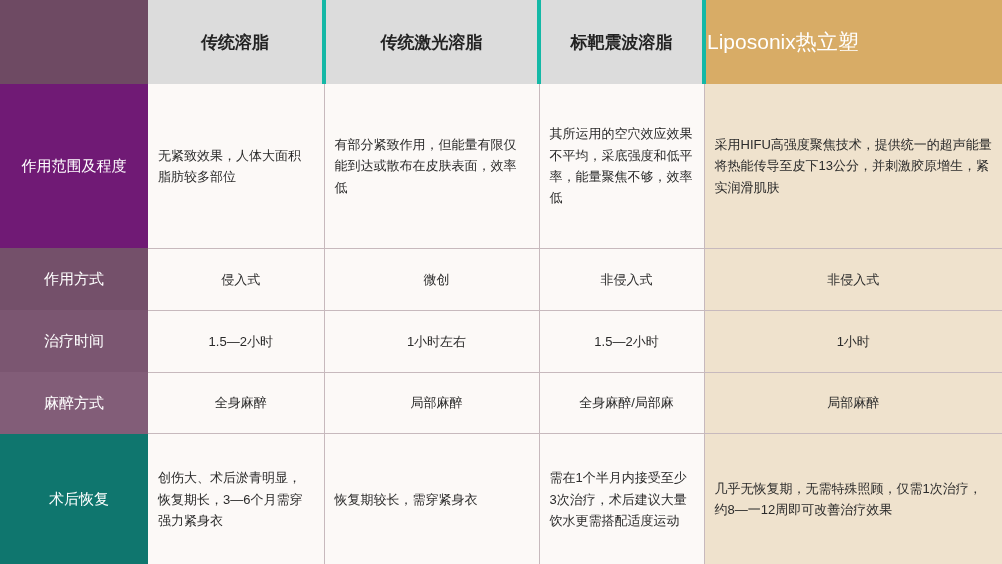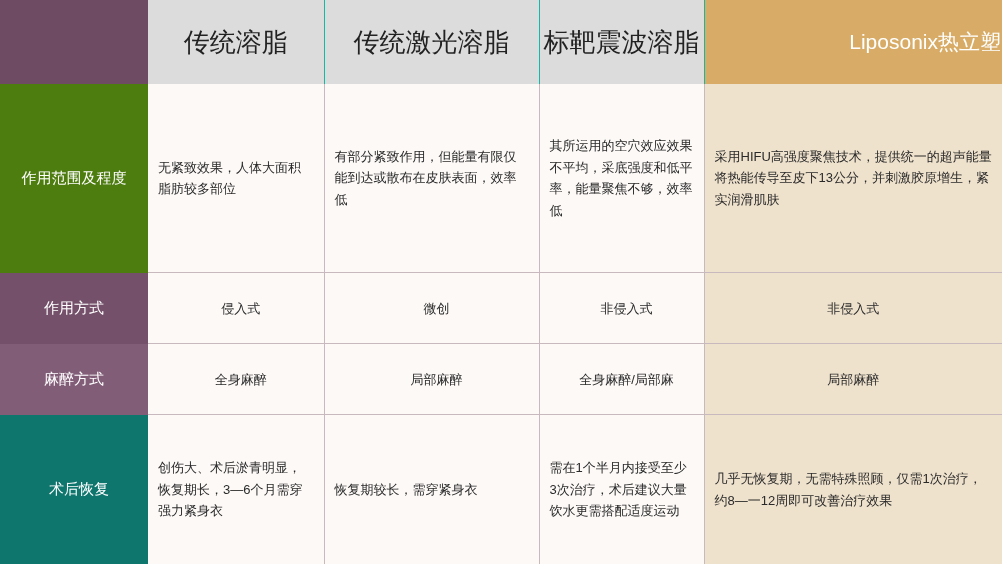--- a/index.html
+++ b/index.html
@@ -27,45 +27,45 @@
 
   
   tr.head-row { height: 84px; }
   th.corner {
     background: #6e4a63;
     border: none;
   }
   th.h-plain {
     background: #dcdcdc;
     color: #222222;
-    font-size: 26px;
-    font-weight: normal;
+    font-size: 17px;
+    font-weight: bold;
     text-align: center;
     vertical-align: middle;
-    border-right: 1px solid #14b8a6;
+    border-right: 4px solid #14b8a6;
   }
   th.h-accent {
     background: #d8ac66;
     color: #ffffff;
     font-size: 21px;
     font-weight: normal;
-    text-align: right;
+    text-align: left;
     vertical-align: middle;
   }
 
   
   td.rowlabel {
     color: #ffffff;
     font-size: 15px;
     text-align: center;
     vertical-align: middle;
     line-height: 1.5;
     padding: 4px 6px;
   }
-  td.rowlabel.l0 { background: #4d7c0f; }
+  td.rowlabel.l0 { background: #701a75; }
   td.rowlabel.l1 { background: #74506a; }
   td.rowlabel.l2 { background: #7b5671; }
   td.rowlabel.l3 { background: #825d78; }
   td.rowlabel.l4 { background: #8a647f; }
   td.rowlabel.l5 { background: #926c87; }
   td.rowlabel.l6 { background: #0f766e; padding-left: 16px; }
 
   
   td.cell {
     background: #fcf9f7;
@@ -125,20 +125,27 @@
       <td class="cell accent left">采用HIFU高强度聚焦技术，提供统一的超声能量将热能传导至皮下13公分，并刺激胶原增生，紧实润滑肌肤</td>
     </tr>
     <tr>
       <td class="rowlabel l1">作用方式</td>
       <td class="cell center">侵入式</td>
       <td class="cell center">微创</td>
       <td class="cell center">非侵入式</td>
       <td class="cell accent">非侵入式</td>
     </tr>
     <tr>
+      <td class="rowlabel l2">治疗时间</td>
+      <td class="cell center">1.5—2小时</td>
+      <td class="cell center">1小时左右</td>
+      <td class="cell center">1.5—2小时</td>
+      <td class="cell accent">1小时</td>
+    </tr>
+    <tr>
       <td class="rowlabel l3">麻醉方式</td>
       <td class="cell center">全身麻醉</td>
       <td class="cell center">局部麻醉</td>
       <td class="cell center">全身麻醉/局部麻</td>
       <td class="cell accent">局部麻醉</td>
     </tr>
     <tr>
       <td class="rowlabel l6">术后恢复</td>
       <td class="cell left last-row">创伤大、术后淤青明显，恢复期长，3—6个月需穿强力紧身衣</td>
       <td class="cell left last-row">恢复期较长，需穿紧身衣</td>

